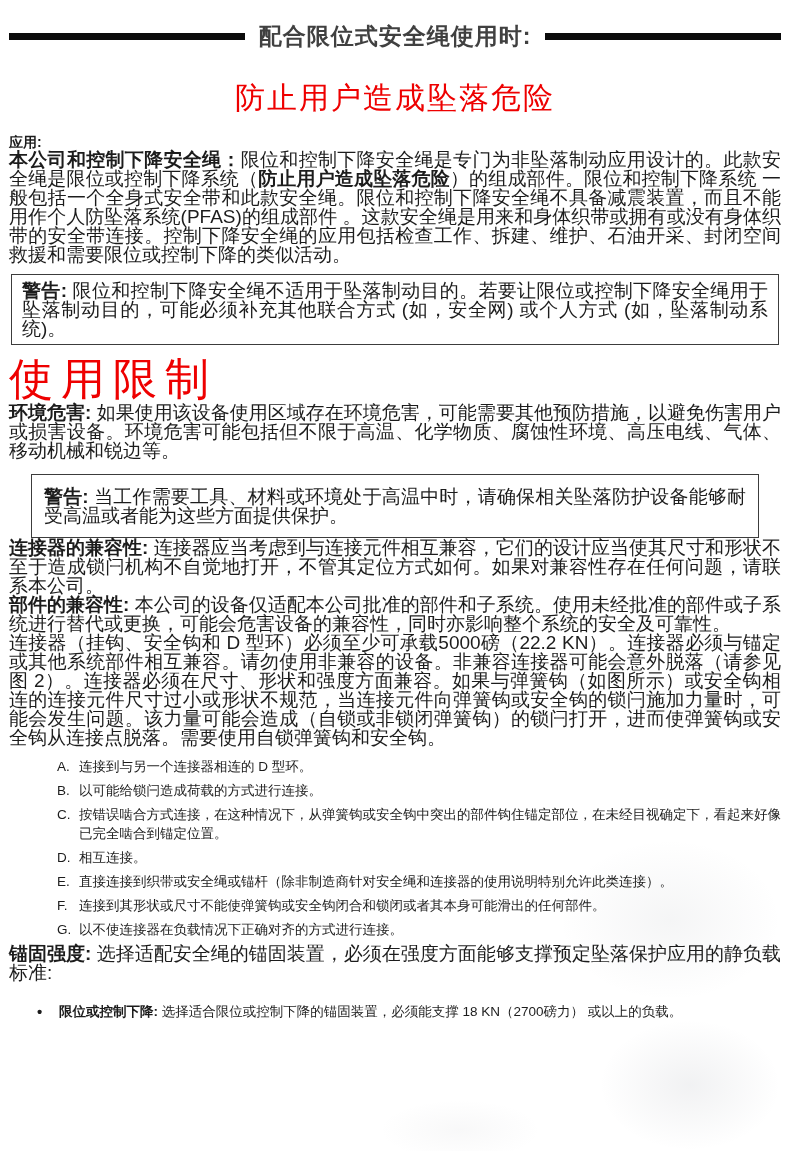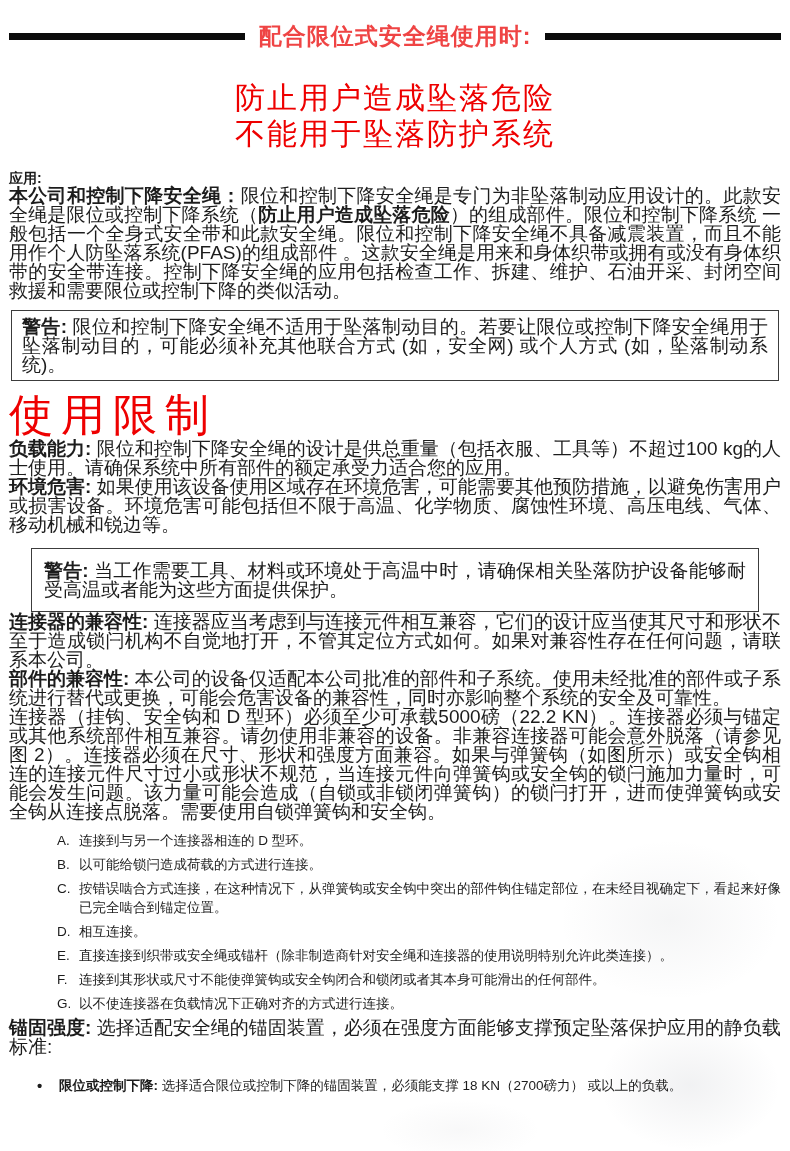--- a/index.html
+++ b/index.html
@@ -10,21 +10,21 @@
     color:#1c1c1c;
     position:relative;
     overflow:hidden;
   }
   .page{padding:0 9px;position:relative;z-index:2;}
 
   
   .hdr{display:flex;align-items:center;margin-top:22px;height:28px;}
   .hdr .rule{flex:1;height:7px;background:#0b0b0b;}
   .hdr .title{
-    font-size:23px;font-weight:700;color:#ef4444;
+    font-size:23px;font-weight:700;color:#404040;
     white-space:nowrap;margin:0 14px;letter-spacing:1px;
   }
 
   
   .alert{
     margin-top:30px;text-align:center;
     color:var(--alert-red,#ee0000);
     font-size:30px;line-height:36px;letter-spacing:2px;font-weight:400;
   }
 
@@ -79,33 +79,31 @@
 <div class="page">
 
   <div class="hdr">
     <span class="rule"></span>
     <span class="title">配合限位式安全绳使用时:</span>
     <span class="rule"></span>
   </div>
 
   <div class="alert">
     <div>防止用户造成坠落危险</div>
-    <div>不能用于坠落防护系统</div>
   </div>
 
   <div class="h-app">应用:</div>
   <p class="body mt3"><b>本公司和控制下降安全绳：</b><span>限位和控制下降安全绳是专门为非坠落制动应用设计的。此款安全绳是限位或控制下降系统（</span><b>防止用户造成坠落危险</b><span>）的组成部件。限位和控制下降系统 一般包括一个全身式安全带和此款安全绳。限位和控制下降安全绳不具备减震装置，而且不能用作个人防坠落系统(PFAS)的组成部件 。这款安全绳是用来和身体织带或拥有或没有身体织带的安全带连接。控制下降安全绳的应用包括检查工作、拆建、维护、石油开采、封闭空间救援和需要限位或控制下降的类似活动。</span></p>
 
   <div class="warnbox">
     <p class="body"><b>警告:</b> <span>限位和控制下降安全绳不适用于坠落制动目的。若要让限位或控制下降安全绳用于坠落制动目的，可能必须补充其他联合方式 (如，安全网) 或个人方式 (如，坠落制动系统)。</span></p>
   </div>
 
   <div class="limits">使用限制</div>
 
-  <p class="body mt20"><b>负载能力:</b> <span>限位和控制下降安全绳的设计是供总重量（包括衣服、工具等）不超过100 kg的人士使用。请确保系统中所有部件的额定承受力适合您的应用。</span></p>
 
   <p class="body mt14"><b>环境危害:</b> <span>如果使用该设备使用区域存在环境危害，可能需要其他预防措施，以避免伤害用户或损害设备。环境危害可能包括但不限于高温、化学物质、腐蚀性环境、高压电线、气体、移动机械和锐边等。</span></p>
 
   <div class="warnbox inset">
     <p class="body"><b>警告:</b> <span>当工作需要工具、材料或环境处于高温中时，请确保相关坠落防护设备能够耐受高温或者能为这些方面提供保护。</span></p>
   </div>
 
   <p class="body mt7"><b>连接器的兼容性:</b> <span>连接器应当考虑到与连接元件相互兼容，它们的设计应当使其尺寸和形状不至于造成锁闩机构不自觉地打开，不管其定位方式如何。如果对兼容性存在任何问题，请联系本公司。</span></p>
 
   <p class="body mt12"><b>部件的兼容性:</b> <span>本公司的设备仅适配本公司批准的部件和子系统。使用未经批准的部件或子系统进行替代或更换，可能会危害设备的兼容性，同时亦影响整个系统的安全及可靠性。</span></p>

